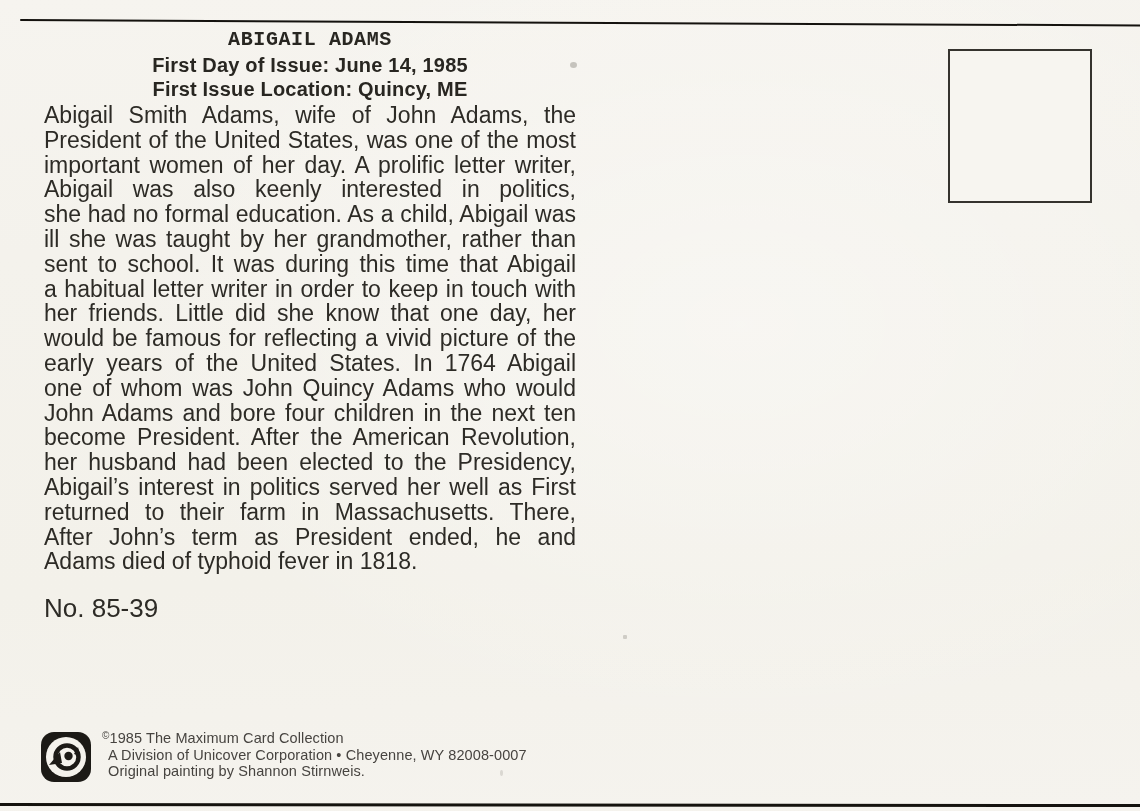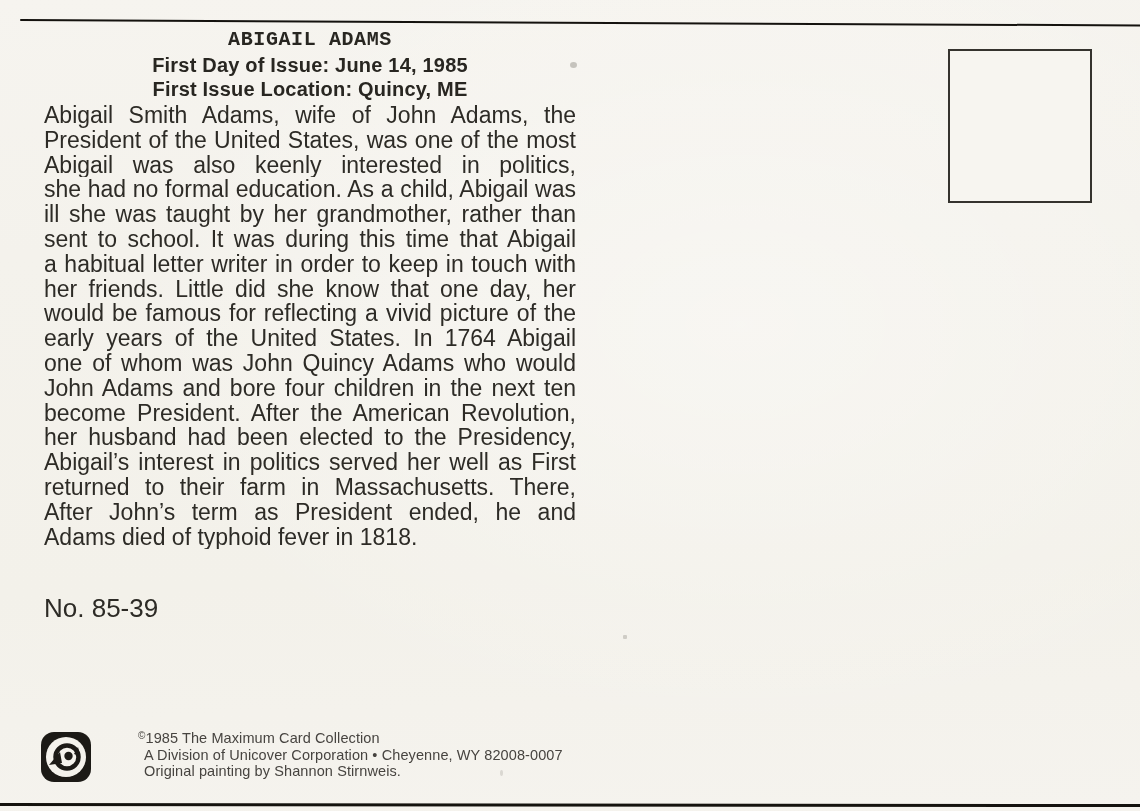--- a/index.html
+++ b/index.html
@@ -124,21 +124,21 @@
     margin-top: 4px;
     flex: 0 0 auto;
   }
   .credits {
     margin-left: 10px;
     font-size: 14.5px;
     line-height: 16.5px;
     color: #474440;
     letter-spacing: 0.1px;
   }
-  .credit-line { white-space: nowrap; margin-left: 36px; }
+  .credit-line { white-space: nowrap; }
   .credit-line.indented { padding-left: 6px; }
   .copyright-symbol {
     font-size: 10px;
     vertical-align: 4px;
   }
 
   
   .speck {
     position: absolute;
     background: #8a877f;
@@ -162,20 +162,21 @@
 
     <div class="card-header">
       <div class="card-title">ABIGAIL ADAMS</div>
       <div class="card-subtitle">First Day of Issue: June 14, 1985</div>
       <div class="card-subtitle">First Issue Location: Quincy, ME</div>
     </div>
 
     <div class="body-text">
         <div class="body-line">Abigail Smith Adams, wife of John Adams, the second</div>
         <div class="body-line">President of the United States, was one of the most</div>
+        <div class="body-line">important women of her day. A prolific letter writer,</div>
         <div class="body-line">Abigail was also keenly interested in politics, although</div>
         <div class="body-line">she had no formal education. As a child, Abigail was so</div>
         <div class="body-line">ill she was taught by her grandmother, rather than being</div>
         <div class="body-line">sent to school. It was during this time that Abigail became</div>
         <div class="body-line">a habitual letter writer in order to keep in touch with</div>
         <div class="body-line">her friends. Little did she know that one day, her letters</div>
         <div class="body-line">would be famous for reflecting a vivid picture of the</div>
         <div class="body-line">early years of the United States. In 1764 Abigail married</div>
         <div class="body-line">one of whom was John Quincy Adams who would also</div>
         <div class="body-line">John Adams and bore four children in the next ten years,</div>

